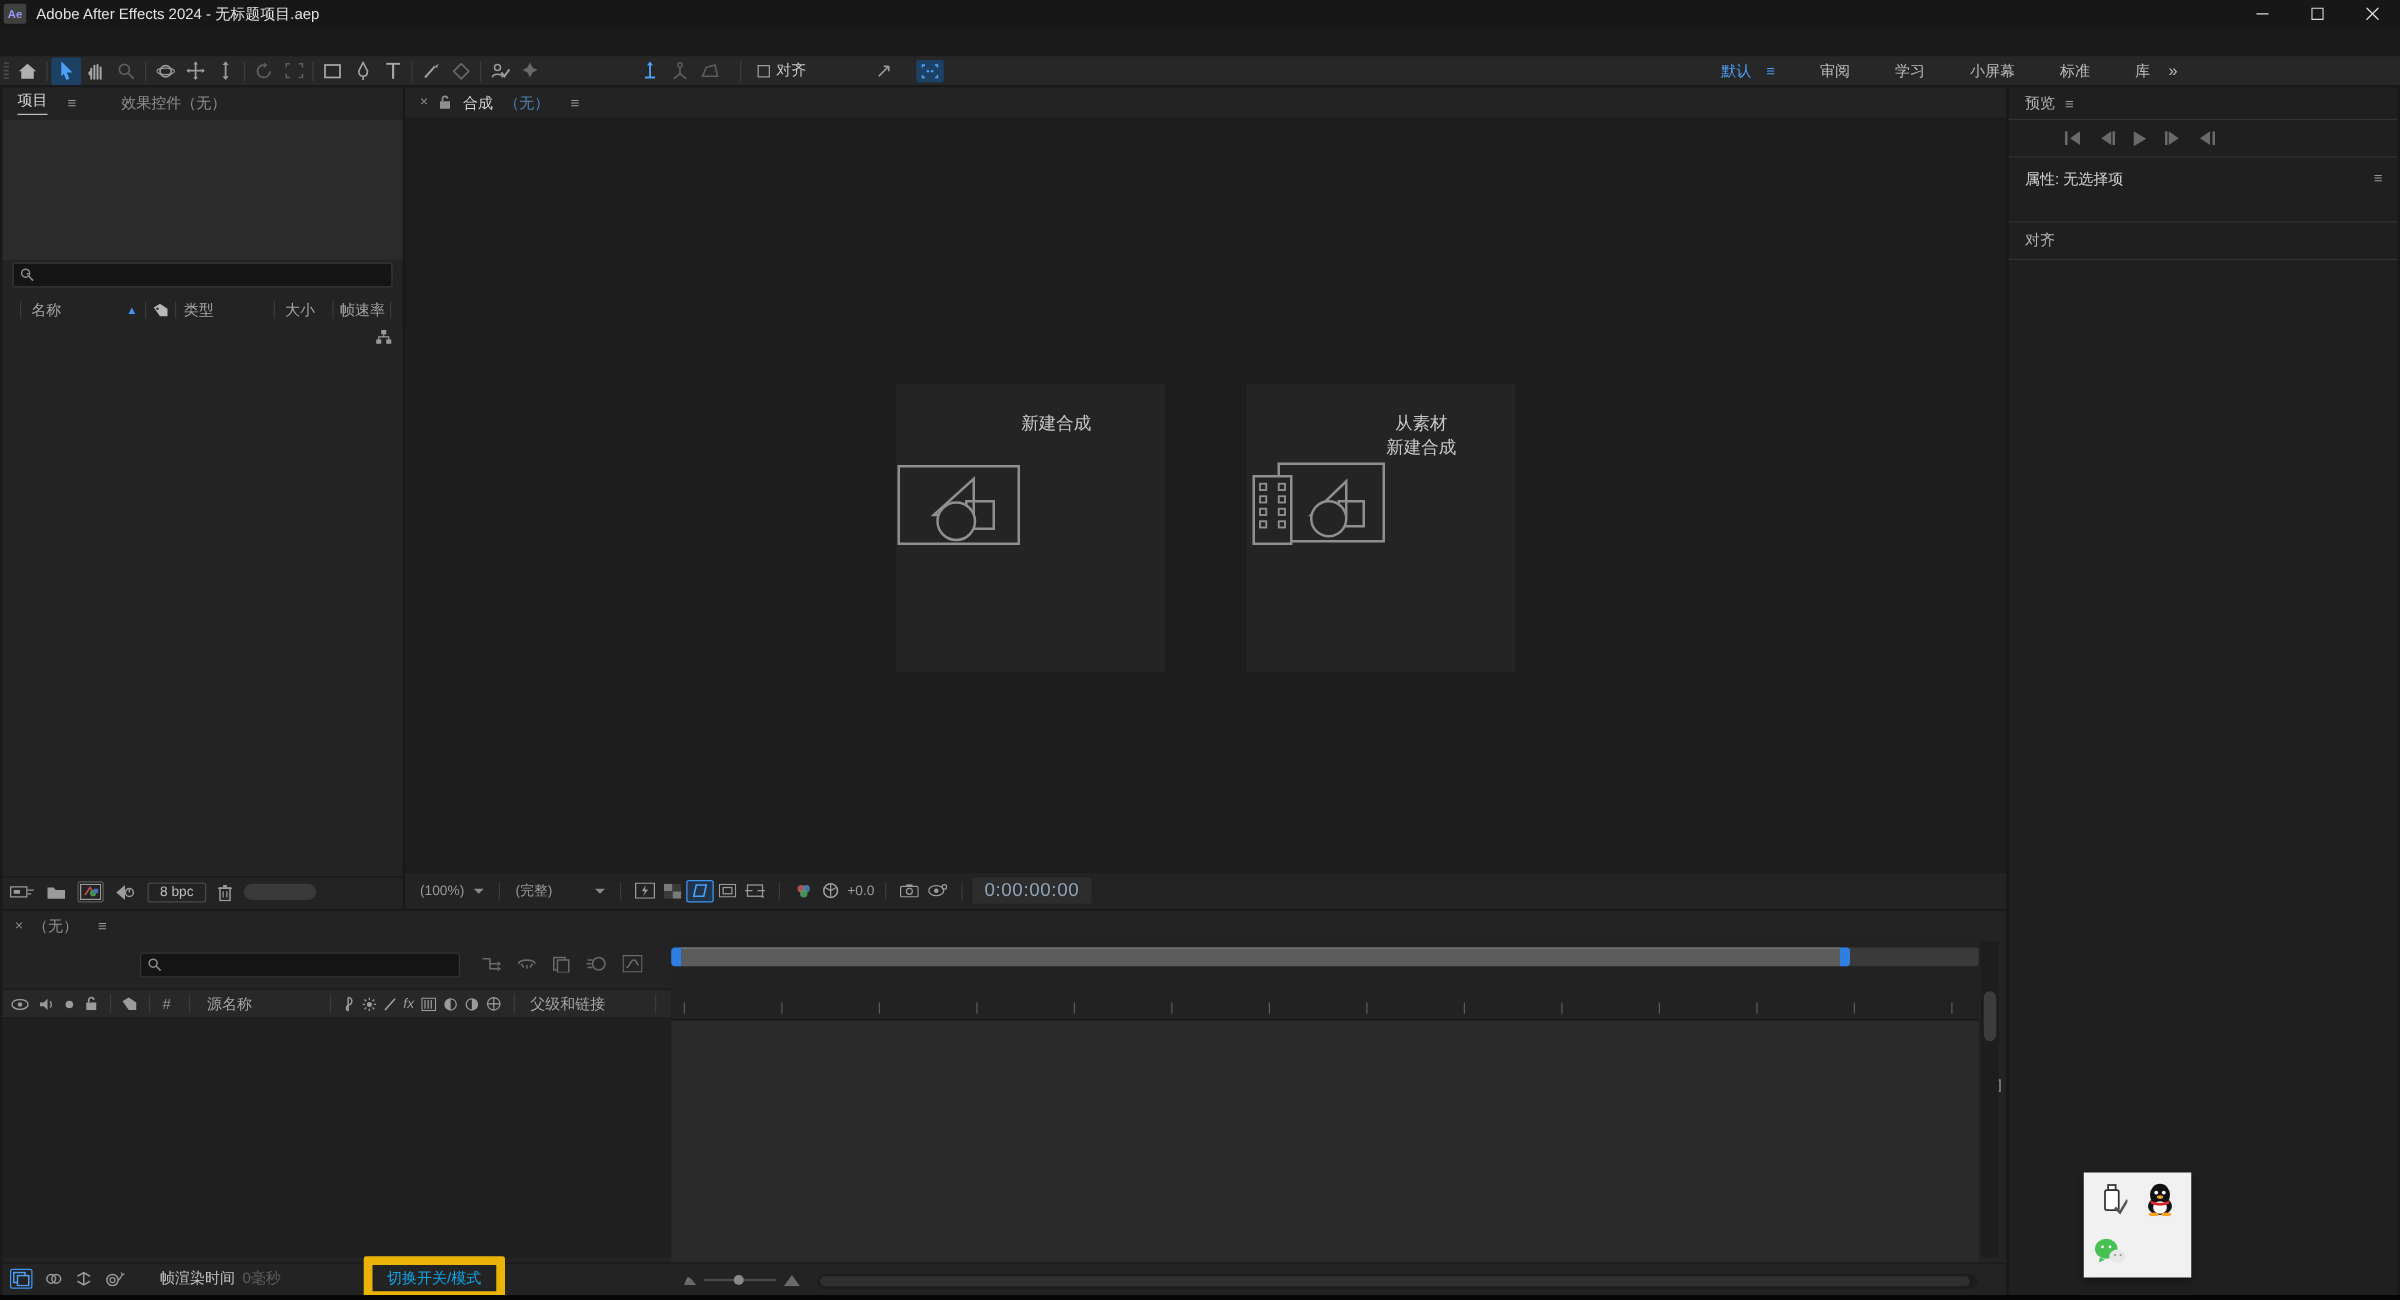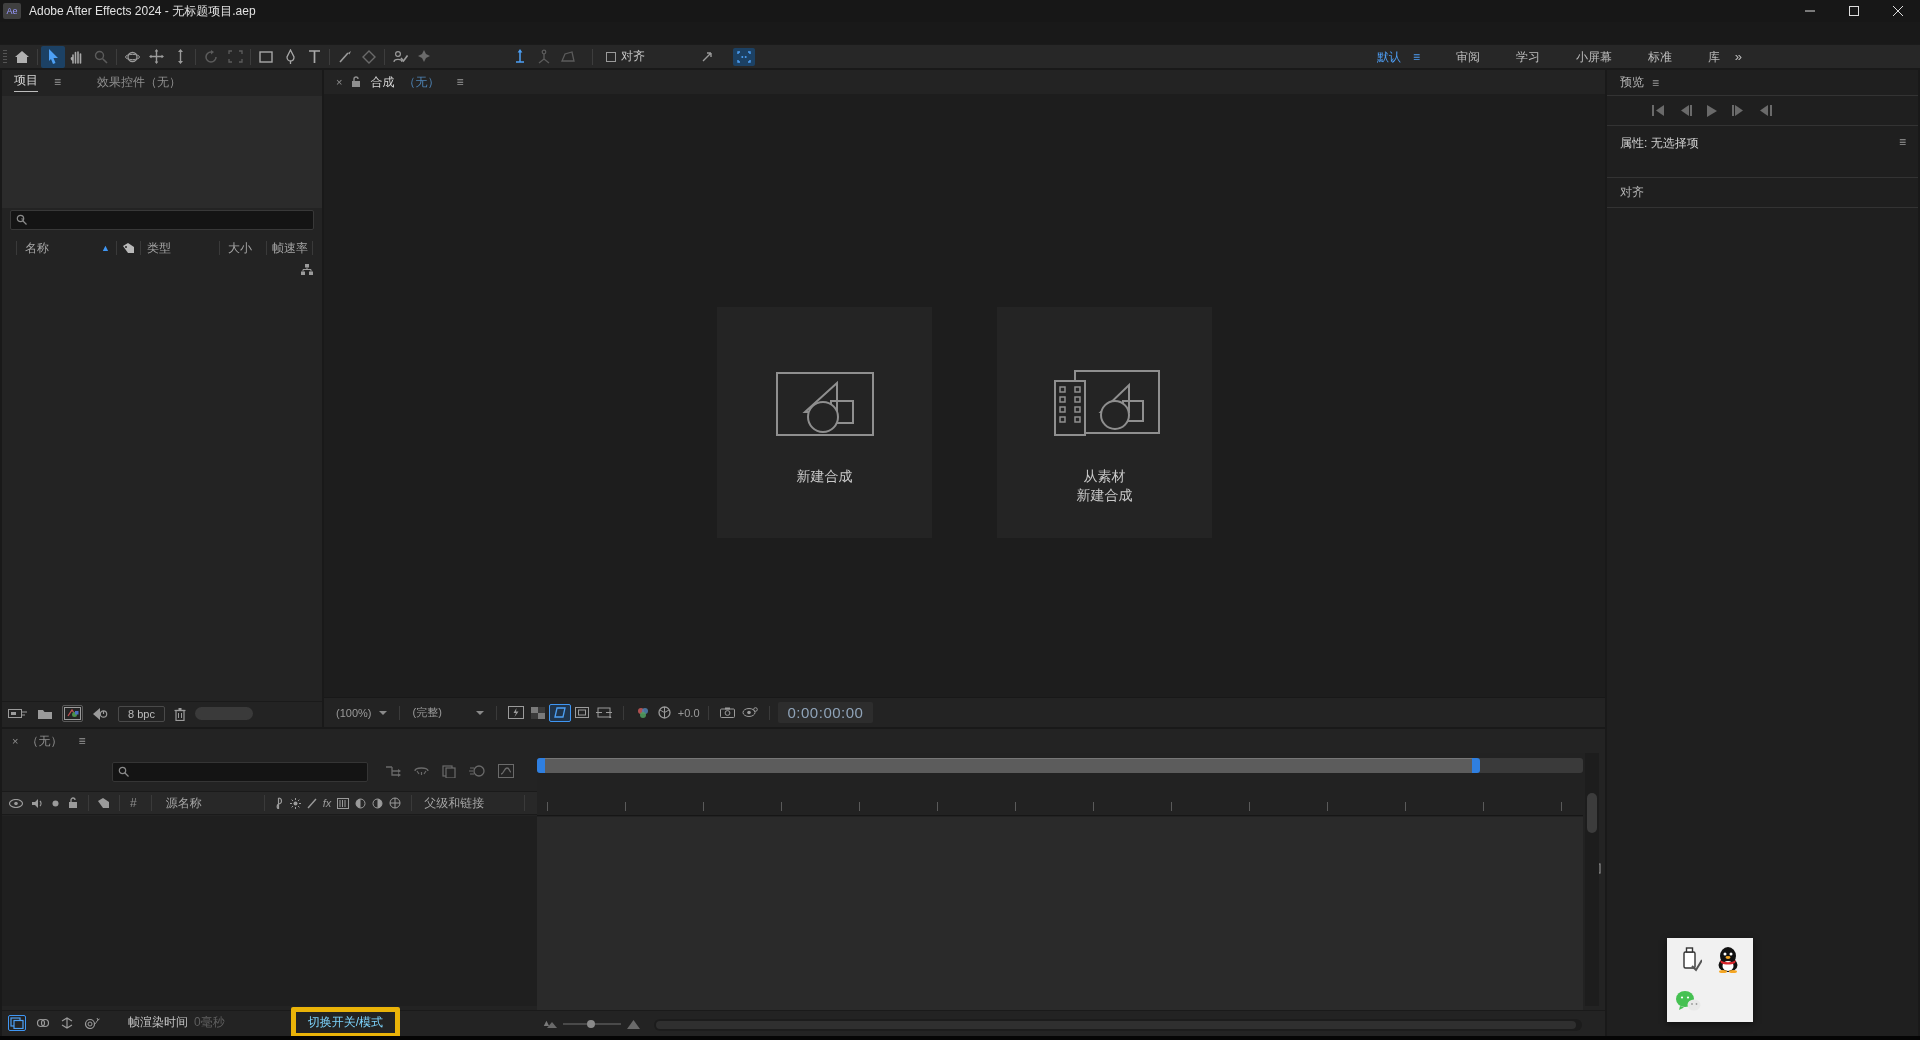--- a/index.html
+++ b/index.html
@@ -2,21 +2,21 @@
 <html><head>
 <meta charset="utf-8">
 <style>
   * { margin:0; padding:0; box-sizing:border-box; }
   html,body { background:#000; }
   body { font-family:"Liberation Sans","DejaVu Sans",sans-serif; }
   .root { position:relative; width:1920px; height:1040px; background:#191919; overflow:hidden; }
 
   
   .titlebar { position:absolute; left:0; top:0; width:1920px; height:22px; background:#171717; display:flex; align-items:center; }
-  .app-badge { width:18px; height:16px; margin-left:3px; background:#404040; color:#99f; font-size:9px; font-weight:normal;
+  .app-badge { width:18px; height:16px; margin-left:3px; background:#404040; color:#99f; font-size:9px; font-weight:bold;
                display:flex; align-items:center; justify-content:center; border-radius:2px; }
   .win-title { color:#e2e2e2; font-size:12px; margin-left:8px; }
   .win-controls { position:absolute; right:0; top:0; height:22px; display:flex; }
   .win-btn { width:44px; height:22px; display:flex; align-items:center; justify-content:center; color:#ddd; }
 
   
   .menubar { position:absolute; left:0; top:22px; width:1920px; height:22px; background:#232323; display:flex; align-items:center; }
   .menu-item { color:#d2d2d2; font-size:12px; padding:0 12px; height:22px; display:flex; align-items:center; }
   .menu-item:first-child { padding-left:10px; }
 
@@ -56,21 +56,21 @@
   .proj-bottom { position:absolute; left:0; bottom:2px; width:320px; height:24px; background:#232323; border-top:1px solid #1a1a1a; display:flex; align-items:center; gap:9px; padding-left:6px; }
   .bpc-box { border:1px solid #4a4a4a; border-radius:2px; color:#bdbdbd; font-size:11px; padding:1px 9px; }
   .pill { width:58px; height:13px; background:#3a3a3a; border-radius:7px; }
   .boxed-tool { border:1px solid #5a5a5a; border-radius:2px; padding:1px; display:flex; }
 
   
   #comp-panel { left:324px; top:70px; width:1281px; height:657px; background:#1d1d1d; }
   #comp-panel .ptab-bar { padding-left:12px; gap:9px; background:#232323; }
   .comp-status { color:#4e83b4; font-size:12px; }
   .comp-body { position:absolute; left:0; top:24px; width:1281px; height:603px; background:#1d1d1d; }
-  .comp-card { position:absolute; width:215px; height:231px; background:#242424; display:flex; flex-direction:column; align-items:center; }
+  .comp-card { position:absolute; width:215px; height:231px; background:#242424; display:flex; flex-direction:row; }
   .comp-card .glyph { margin-top:58px; height:80px; }
   .card-label { color:#c9c9c9; font-size:14px; text-align:center; line-height:19px; margin-top:22px; }
   .comp-bottom { position:absolute; left:0; bottom:0; width:1281px; height:30px; background:#232323; border-top:1px solid #181818; display:flex; align-items:center; font-size:11px; color:#9a9a9a; }
   .comp-bottom .vsep { height:14px; margin:0 8px; }
   .dd { display:flex; align-items:center; gap:8px; padding:0 4px; }
   .caret-down { width:0; height:0; border-left:4px solid transparent; border-right:4px solid transparent; border-top:4px solid #8a8a8a; }
   .cbtn { width:22px; height:18px; display:flex; align-items:center; justify-content:center; }
   .cbtn.blue { border:1px solid #3f96f3; border-radius:2px; background:#20344b; }
   .timecode { background:#2d2d2d; border-radius:2px; color:#8fa3b8; padding:2px 10px; font-size:15px; letter-spacing:.5px; }
 
@@ -95,21 +95,21 @@
   .navigator { position:absolute; left:0; top:5px; width:1046px; height:15px; background:#3a3a3a; border-radius:3px; }
   .nav-fill { position:absolute; left:8px; top:0; width:927px; height:15px; background:#5c5c5c; border-top:1px solid #777; }
   .nav-cap { position:absolute; top:0; width:8px; height:15px; background:#2f7fe0; border-radius:3px 0 0 3px; }
   .nav-cap.right { border-radius:0 3px 3px 0; left:935px; }
   .ruler { position:absolute; left:0; top:38px; width:1046px; height:25px; background:#222; border-bottom:1px solid #161616; }
   .tick { position:absolute; bottom:4px; width:1px; height:9px; background:#5a5a5a; }
   .tl-track-area { position:absolute; left:0; top:64px; width:1046px; height:194px; background:#2a2a2a; }
   .tl-vscroll { position:absolute; left:1583px; top:24px; width:14px; height:253px; background:#1d1d1d; }
   .tl-vthumb { position:absolute; left:2px; top:40px; width:10px; height:40px; background:#3c3c3c; border-radius:5px; }
   .tl-bottom { position:absolute; left:0; bottom:2px; width:1603px; height:24px; background:#232323; border-top:1px solid #1a1a1a; display:flex; align-items:center; font-size:12px; }
-  .toggle-modes { border:5px solid #eab308; border-radius:2px; color:#7dd3fc; font-size:12px; padding:2px 12px; margin-left:66px; }
+  .toggle-modes { border:7px solid #eab308; border-radius:2px; color:#0ea5e9; font-size:12px; padding:2px 12px; margin-left:66px; }
   .tl-zoom-slider { position:absolute; left:545px; bottom:7px; display:flex; align-items:center; gap:6px; }
   .zoom-track { width:58px; height:2px; background:#4a4a4a; position:relative; }
   .zoom-thumb { position:absolute; left:24px; top:-3px; width:8px; height:8px; border-radius:50%; background:#8a8a8a; }
   .tl-hscroll { position:absolute; left:652px; bottom:5px; width:928px; height:12px; background:#1c1c1c; border-radius:6px; }
   .tl-hthumb { position:absolute; left:2px; top:2px; width:920px; height:8px; background:#2f2f2f; border-radius:4px; }
 
   
   .tray-popup { position:absolute; left:1667px; top:938px; width:86px; height:84px; background:#f1f1f1; box-shadow:0 2px 6px rgba(0,0,0,.5); }
 
   .bottom-strip { position:absolute; left:0; top:1036px; width:1920px; height:4px; background:#050505; }

